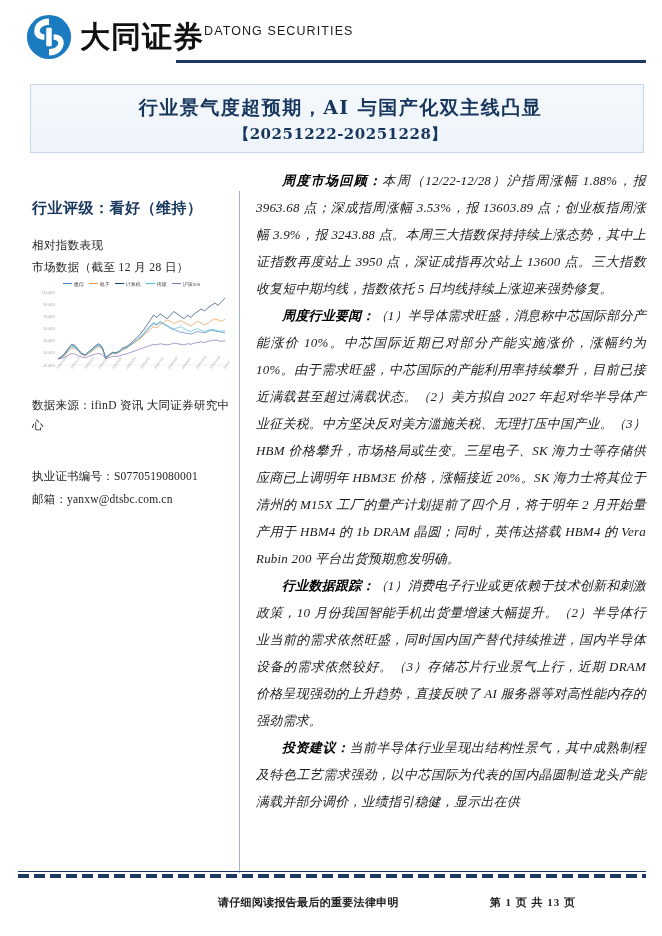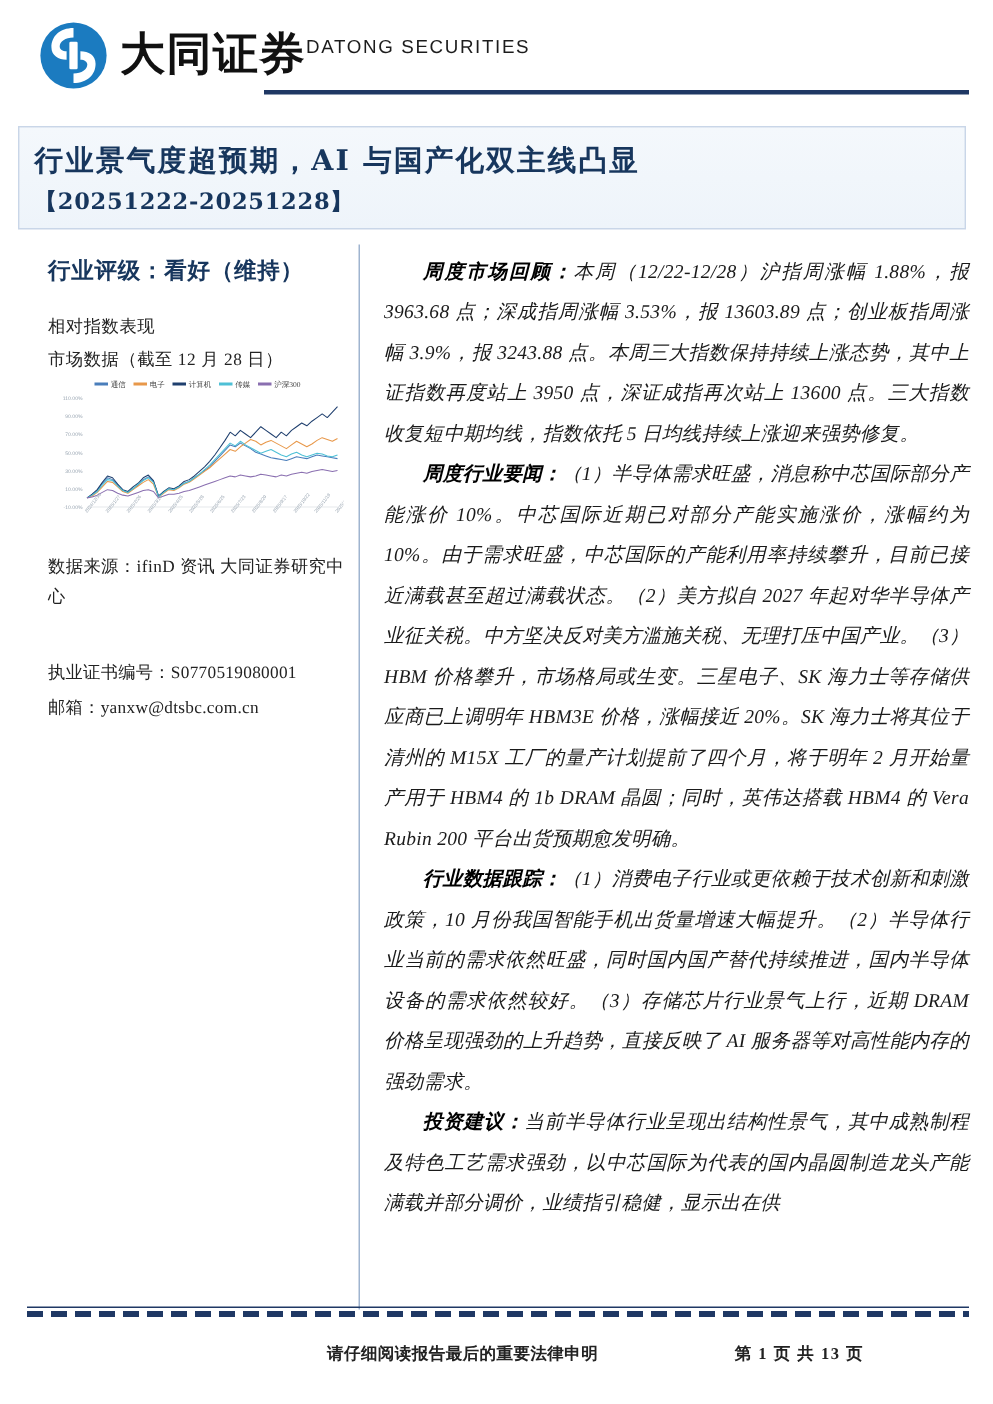--- a/index.html
+++ b/index.html
@@ -63,24 +63,25 @@
     position: absolute;
     left: 176px;
     right: 16px;
     top: 60px;
     height: 3px;
     background: #1f3864;
   }
 
   
   .title-box {
-    margin: 6px 18px 0 12px;
+    margin: 6px 18px 0 30px;
     border: 1px solid #c9d6e8;
     background: linear-gradient(180deg,#f4f8fc 0%, #eef4fa 100%);
     padding: 10px 3px 8px 10px;
+    text-align: center;
   }
   .doc-title {
     font-family: "DejaVu Serif", serif;
     font-size: 19px;
     font-weight: bold;
     color: #17365d;
     letter-spacing: 1.5px;
     line-height: 1.35;
   }
   .doc-subtitle {
@@ -95,20 +96,21 @@
   
   .body-wrap {
     display: flex;
     margin: 10px 16px 0 18px;
     height: 710px;
   }
   .sidebar {
     width: 222px;
     flex: 0 0 222px;
     border-right: 1px solid #9fb4cf;
+    margin-top: 28px;
   }
   .rating {
     font-family: "DejaVu Serif", serif;
     font-size: 15px;
     font-weight: bold;
     color: #17365d;
     letter-spacing: .5px;
     padding: 8px 0 4px 14px;
   }
   .side-sub {

